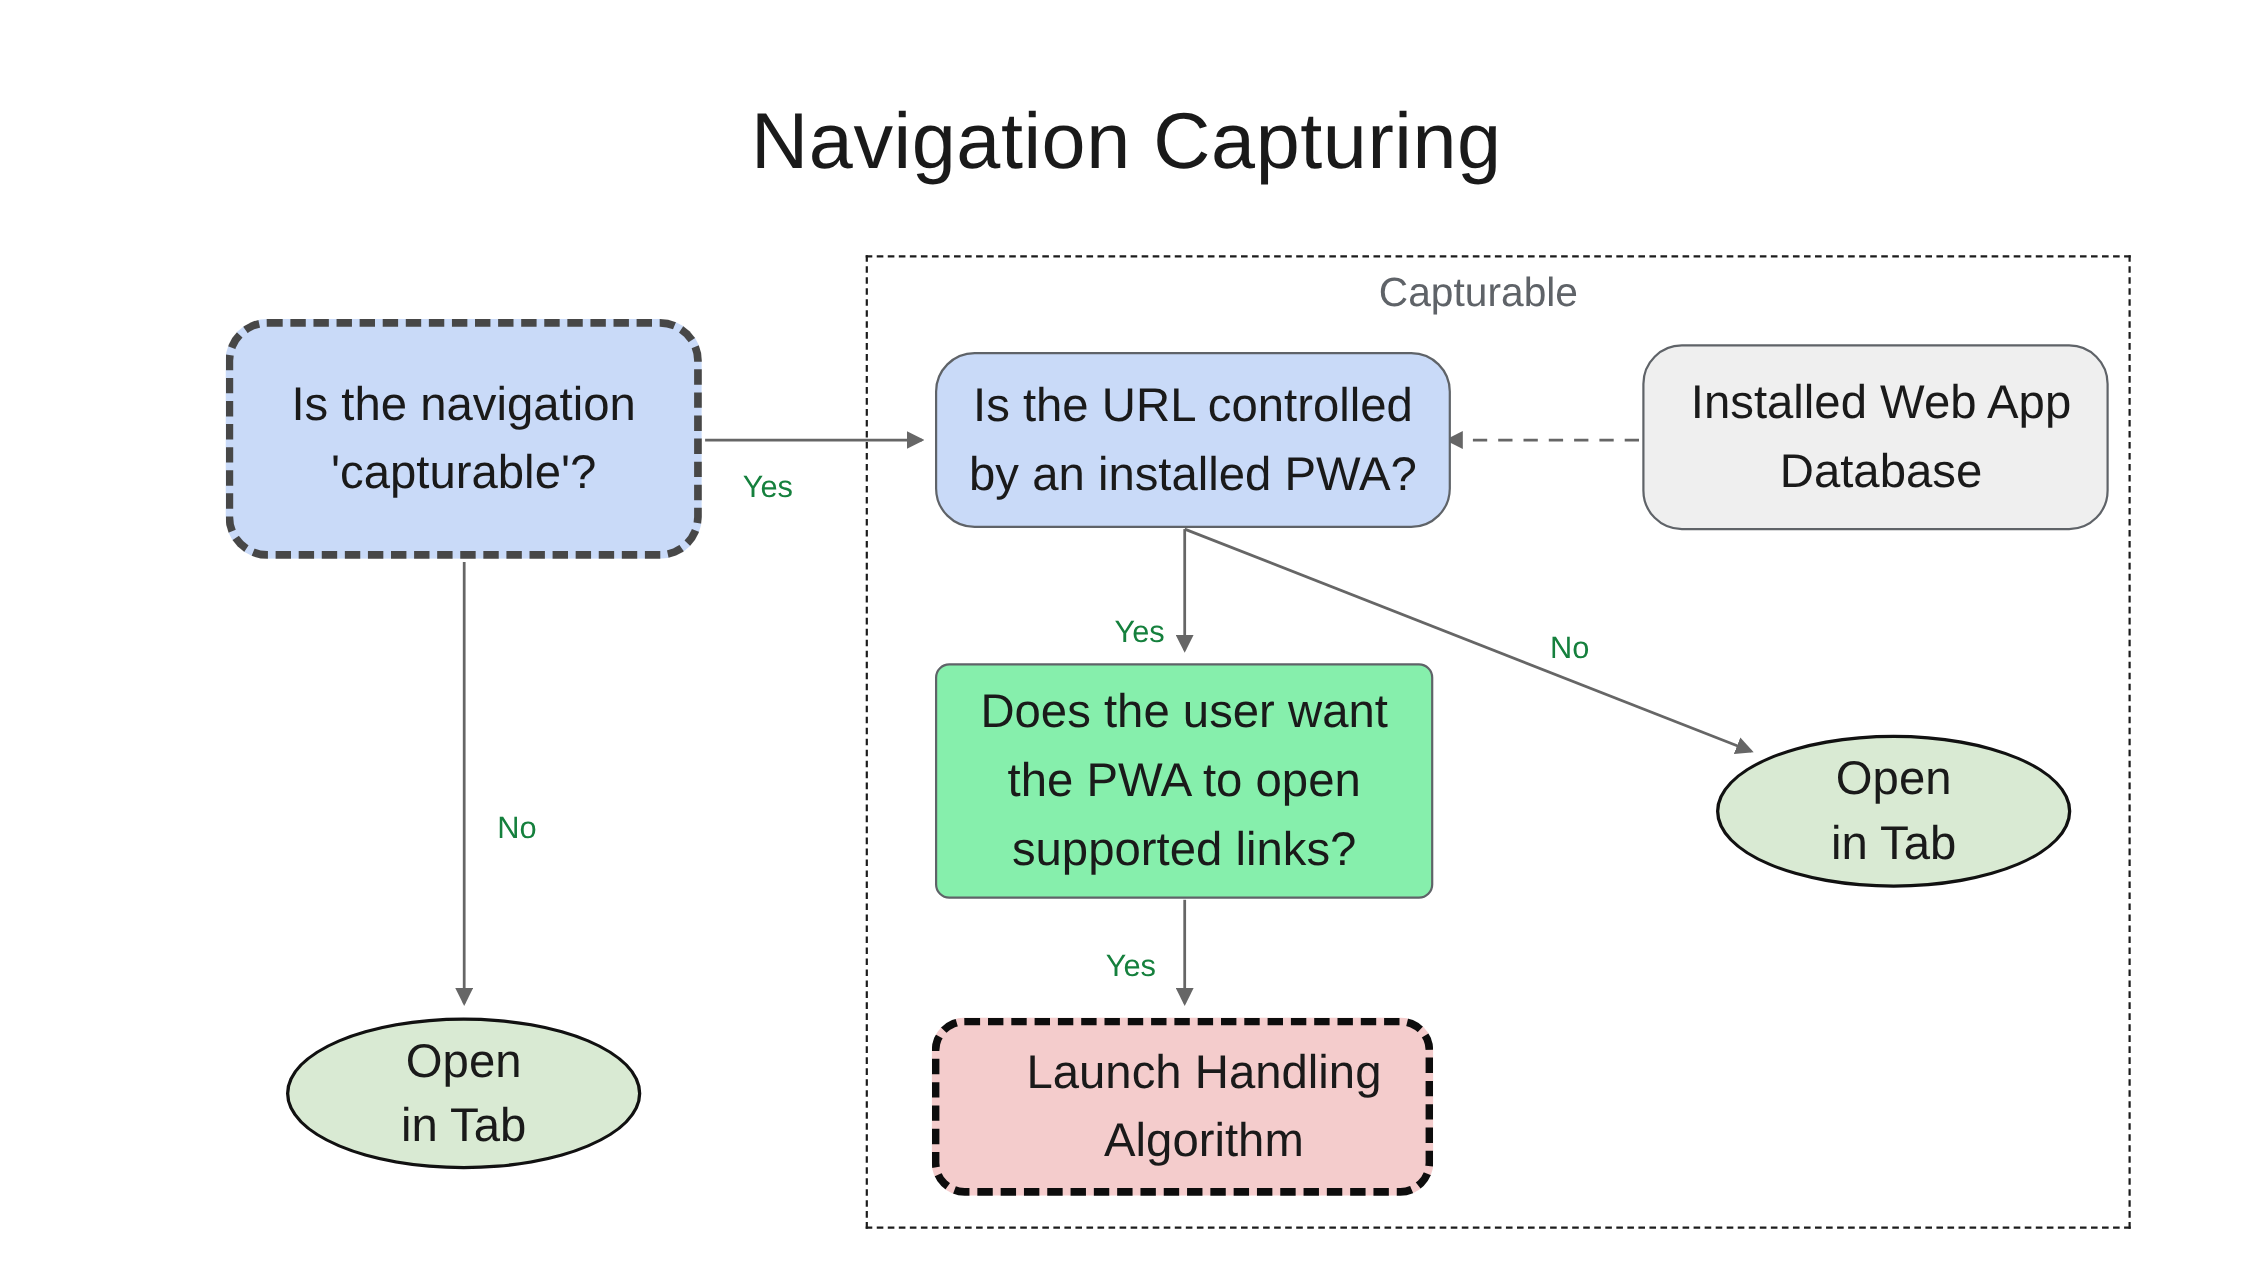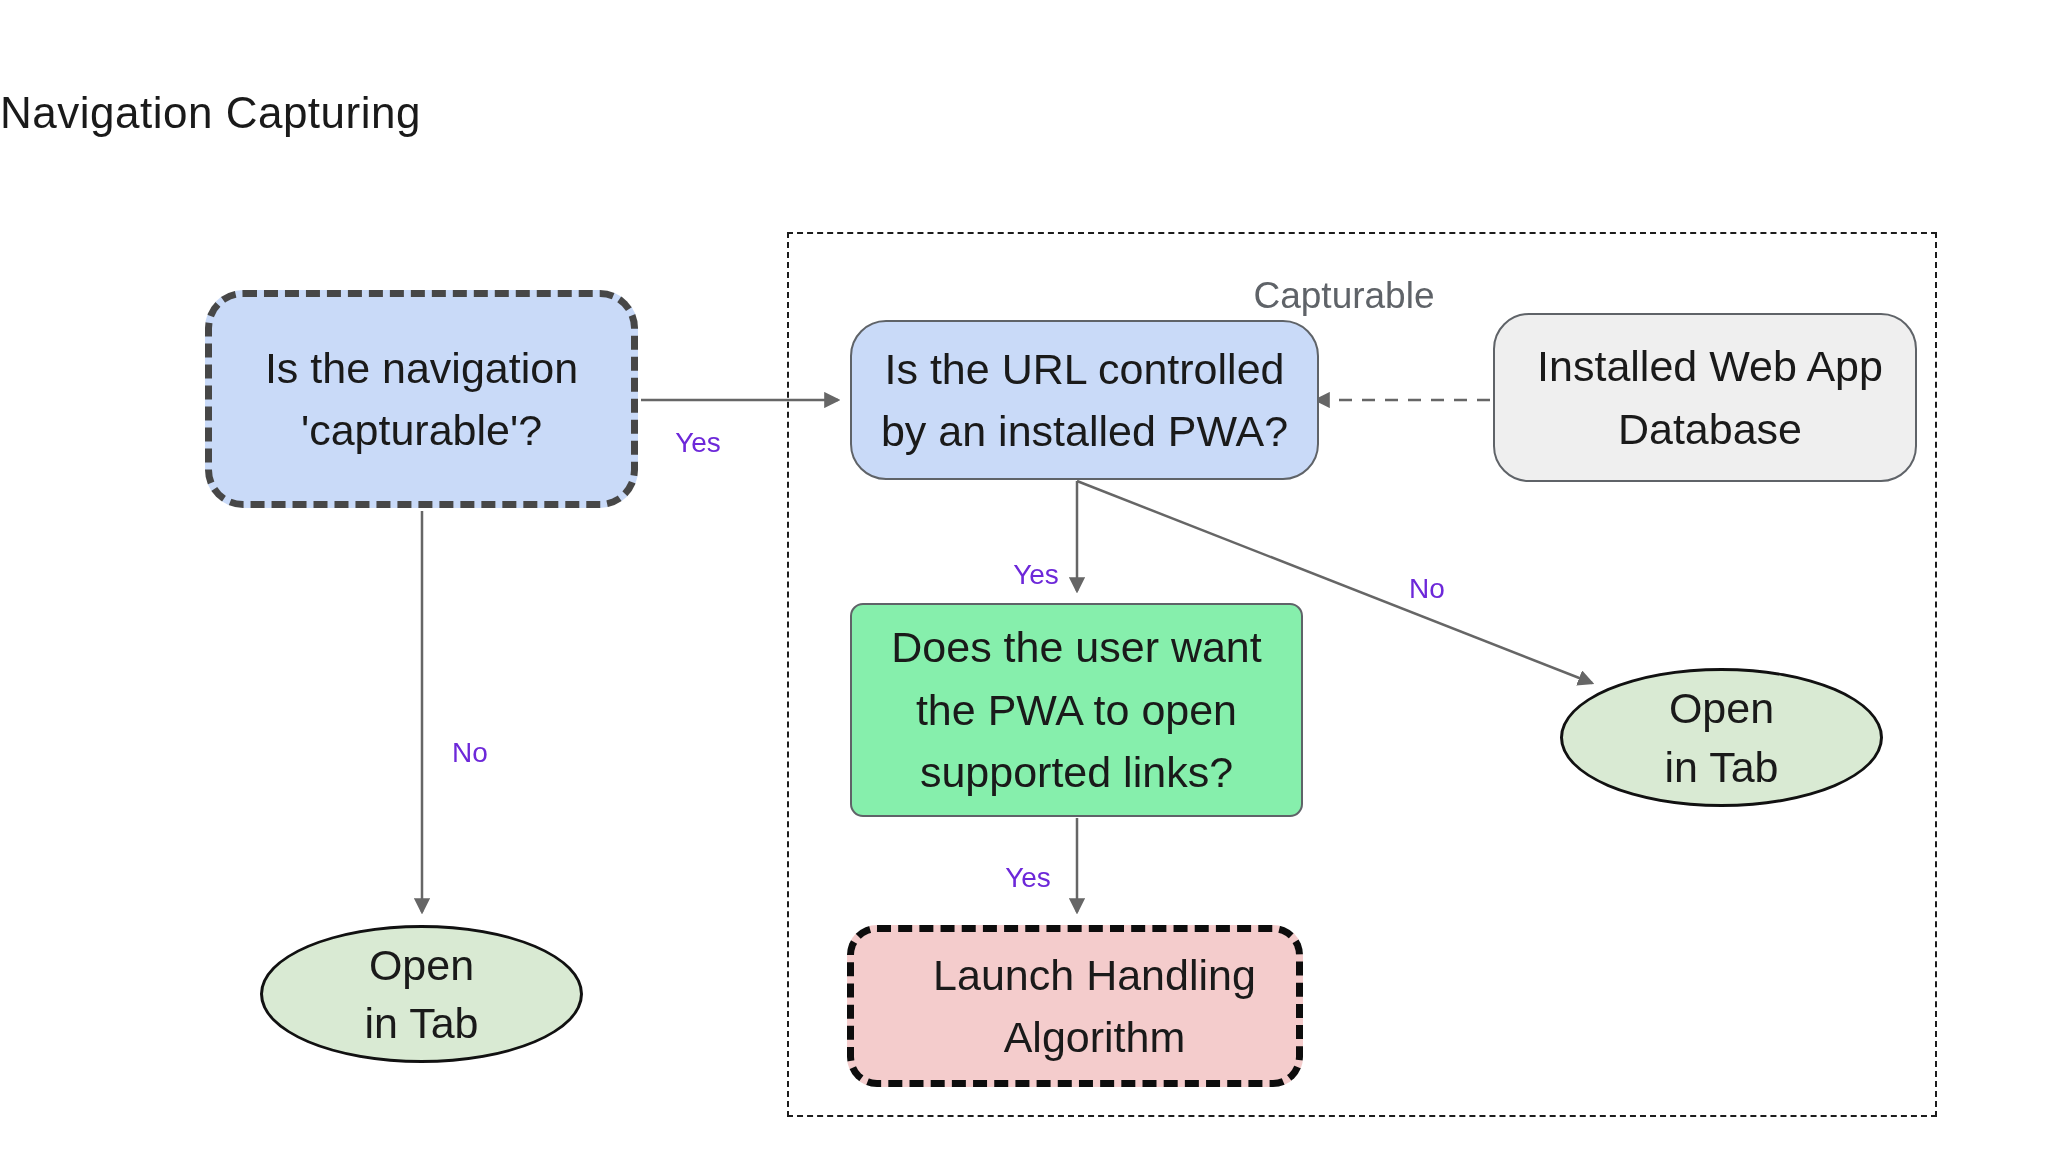--- a/index.html
+++ b/index.html
@@ -11,41 +11,41 @@
     background: #ffffff;
     font-family: "Liberation Sans", "DejaVu Sans", sans-serif;
     color: #1f1f1f;
     overflow: hidden;
   }
   .title {
     position: absolute;
     left: 0;
     top: 88px;
     width: 2048px;
-    text-align: left;
-    font-size: 44px;
+    text-align: center;
+    font-size: 72px;
     font-weight: 400;
     color: #1a1a1a;
     letter-spacing: 0.5px;
   }
   .edges-layer {
     position: absolute;
     left: 0; top: 0;
     width: 2048px; height: 1152px;
     pointer-events: none;
   }
   .group-box {
     position: absolute;
     left: 787px; top: 232px;
     width: 1150px; height: 885px;
     border: 2px dashed #1c1c1c;
   }
   .group-label {
     position: absolute;
-    left: 1344px; top: 296px;
+    left: 1344px; top: 266px;
     transform: translate(-50%, -50%);
     font-size: 37px;
     color: #5f6368;
     white-space: nowrap;
   }
   .node {
     position: absolute;
     display: flex;
     align-items: center;
     justify-content: center;
@@ -92,21 +92,21 @@
     border: 3px solid #111111;
     border-radius: 50%;
     line-height: 1.35;
   }
   .node-tab-left { left: 260px; top: 925px; width: 323px; height: 138px; }
   .node-tab-right { left: 1560px; top: 668px; width: 323px; height: 139px; }
   .edge-label {
     position: absolute;
     transform: translate(-50%, -50%);
     font-size: 28px;
-    color: #6d28d9;
+    color: #15803d;
     white-space: nowrap;
   }
   .lbl-yes1 { left: 698px;  top: 443px; }
   .lbl-no1  { left: 470px;  top: 753px; }
   .lbl-yes2 { left: 1036px; top: 575px; }
   .lbl-no2  { left: 1427px; top: 589px; }
   .lbl-yes3 { left: 1028px; top: 878px; }
 </style>
 </head>
 <body>

